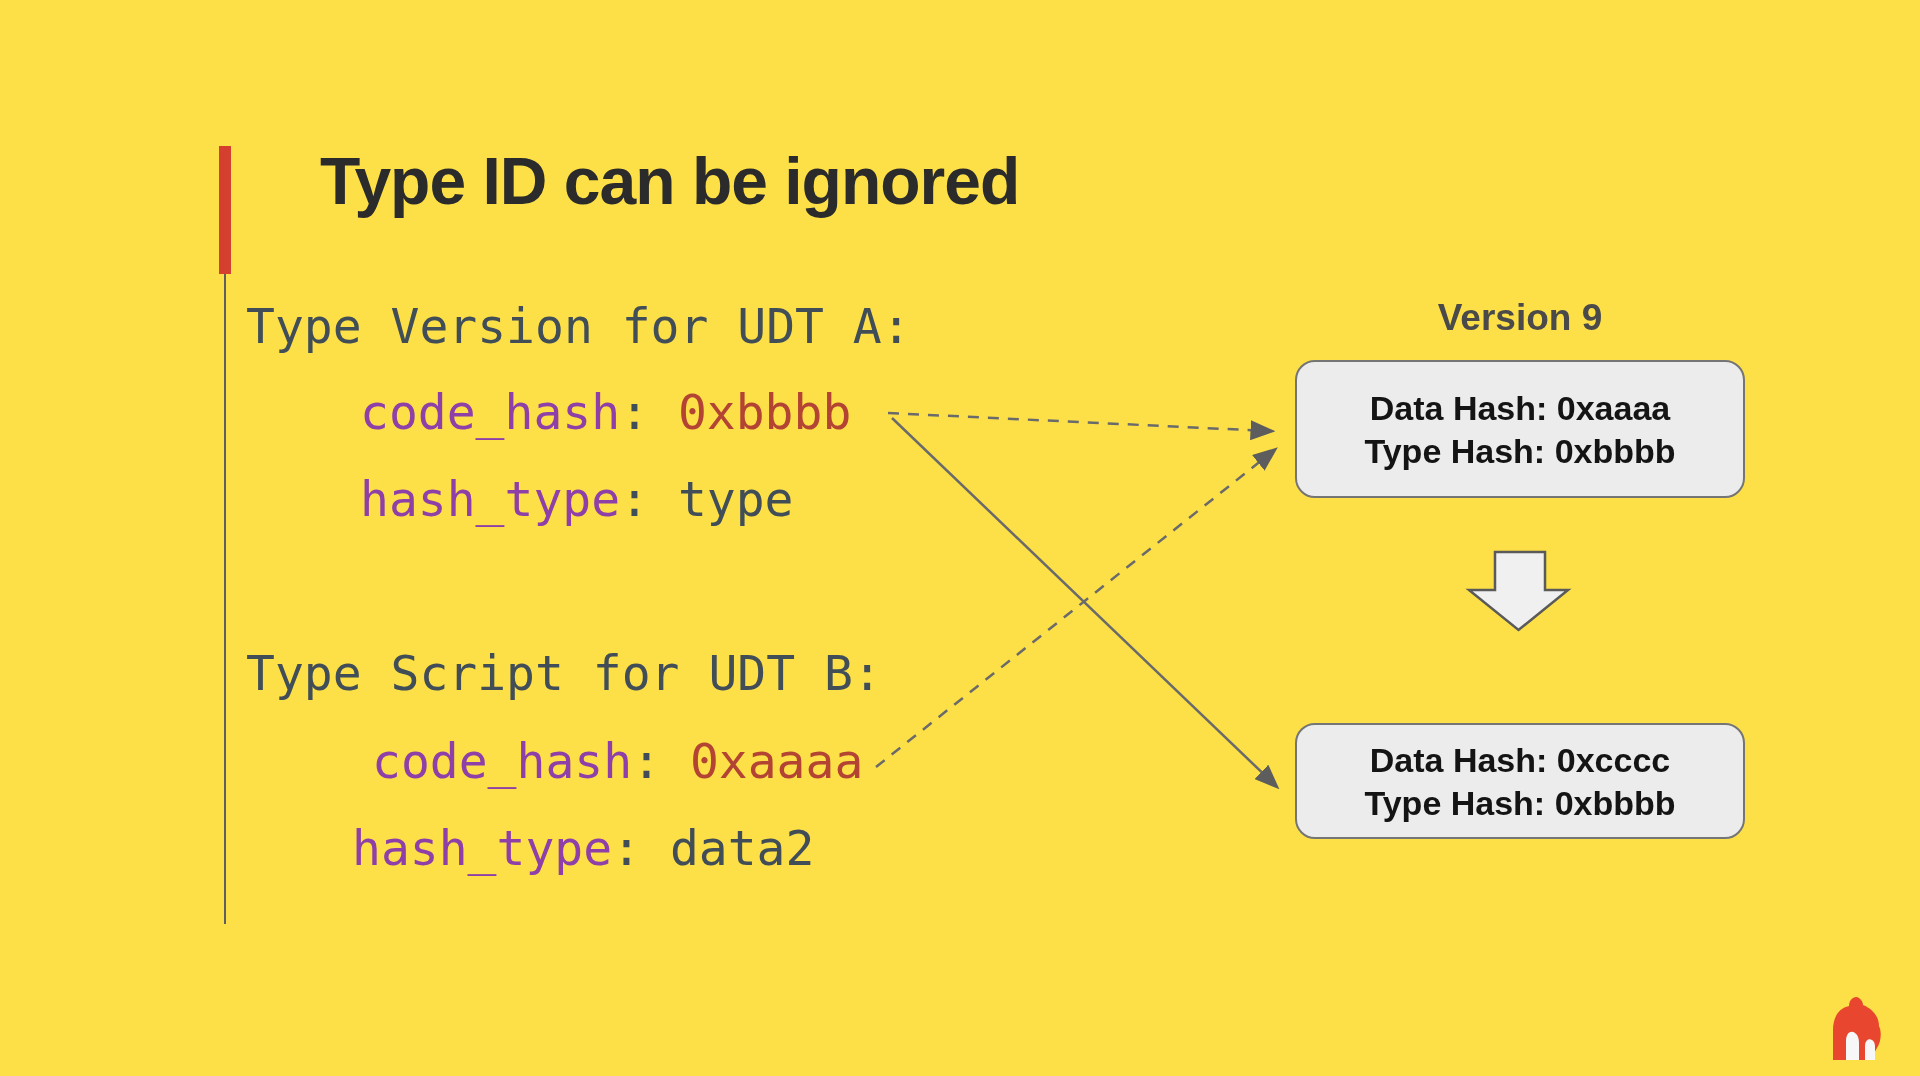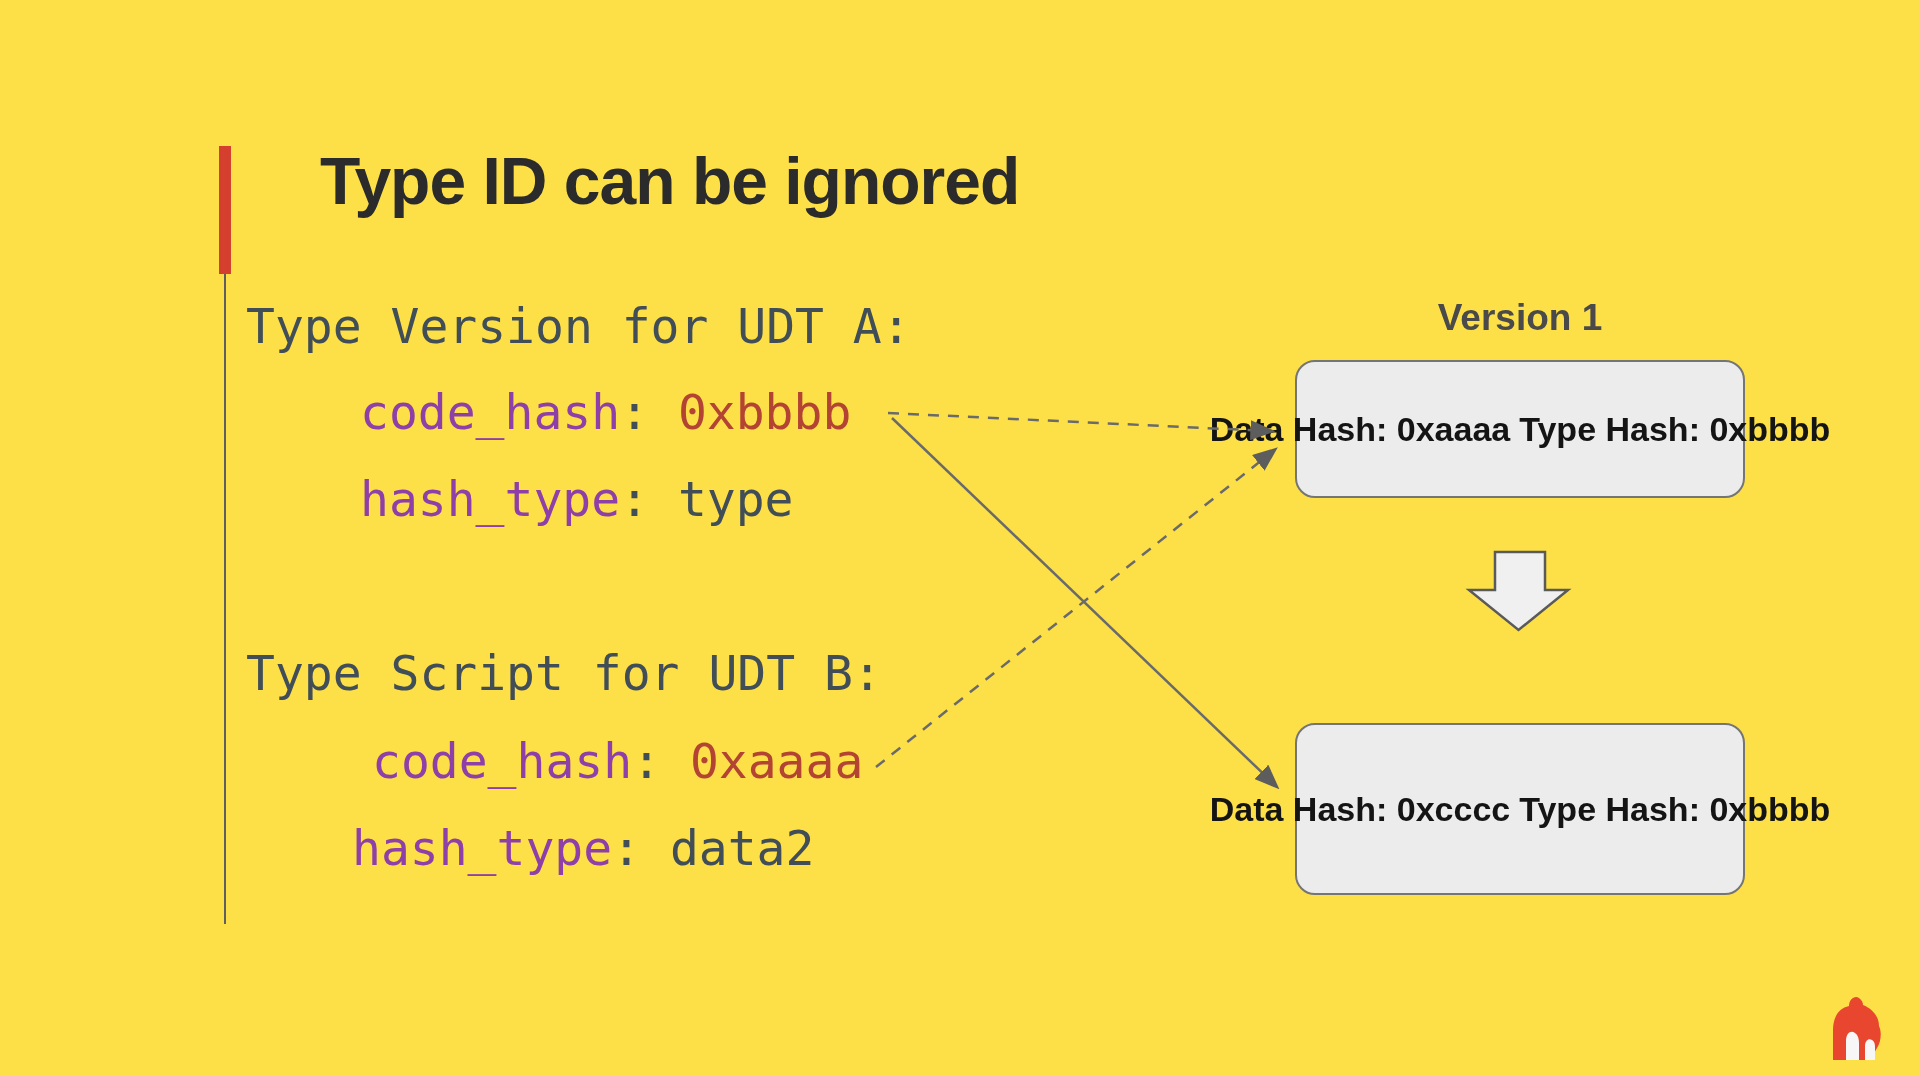--- a/index.html
+++ b/index.html
@@ -42,21 +42,21 @@
     position:absolute;left:1295px;width:450px;
     margin:0;text-align:center;
     font-size:37px;font-weight:700;color:#4a4a4a;line-height:1;
   }
   .version-box{
     position:absolute;left:1295px;width:450px;
     box-sizing:border-box;
     background:#ececec;
     border:2px solid #757575;
     border-radius:20px;
-    display:flex;
+    display:flex;flex-direction:column;
     align-items:center;justify-content:center;
     gap:9px;
   }
   .version-box .hash-line{
     font-size:34px;font-weight:700;color:#141414;line-height:1;
     white-space:pre;
   }
   .arrow-layer{
     position:absolute;left:0;top:0;width:1920px;height:1076px;
     pointer-events:none;
@@ -81,27 +81,27 @@
   <div class="code" style="left:360px;top:388px"><span class="key">code_hash</span><span class="punc">: </span><span class="val-red">0xbbbb</span></div>
 
   <div class="code" style="left:360px;top:475px"><span class="key">hash_type</span><span class="punc">: </span><span class="val-dark">type</span></div>
 
   <div class="code" style="left:246px;top:649px">Type Script for UDT B:</div>
 
   <div class="code" style="left:372px;top:737px"><span class="key">code_hash</span><span class="punc">: </span><span class="val-red">0xaaaa</span></div>
 
   <div class="code" style="left:352px;top:824px"><span class="key">hash_type</span><span class="punc">: </span><span class="val-dark">data2</span></div>
 
-  <div class="version-label" style="top:299px">Version 1</div>
+  <div class="version-label" style="top:299px">Version 9</div>
   <div class="version-box" style="top:360px;height:138px">
     <div class="hash-line">Data Hash: 0xaaaa</div>
     <div class="hash-line">Type Hash: 0xbbbb</div>
   </div>
 
-  <div class="version-box" style="top:723px;height:172px">
+  <div class="version-box" style="top:723px;height:116px">
     <div class="hash-line">Data Hash: 0xcccc</div>
     <div class="hash-line">Type Hash: 0xbbbb</div>
   </div>
 
   <svg class="arrow-layer" viewBox="0 0 1920 1076" xmlns="http://www.w3.org/2000/svg">
     <defs>
       <marker id="ah" markerWidth="10" markerHeight="8" refX="7" refY="4" orient="auto">
         <path d="M0,0 L10,4 L0,8 Z" fill="#5d5d5d"></path>
       </marker>
     </defs>

